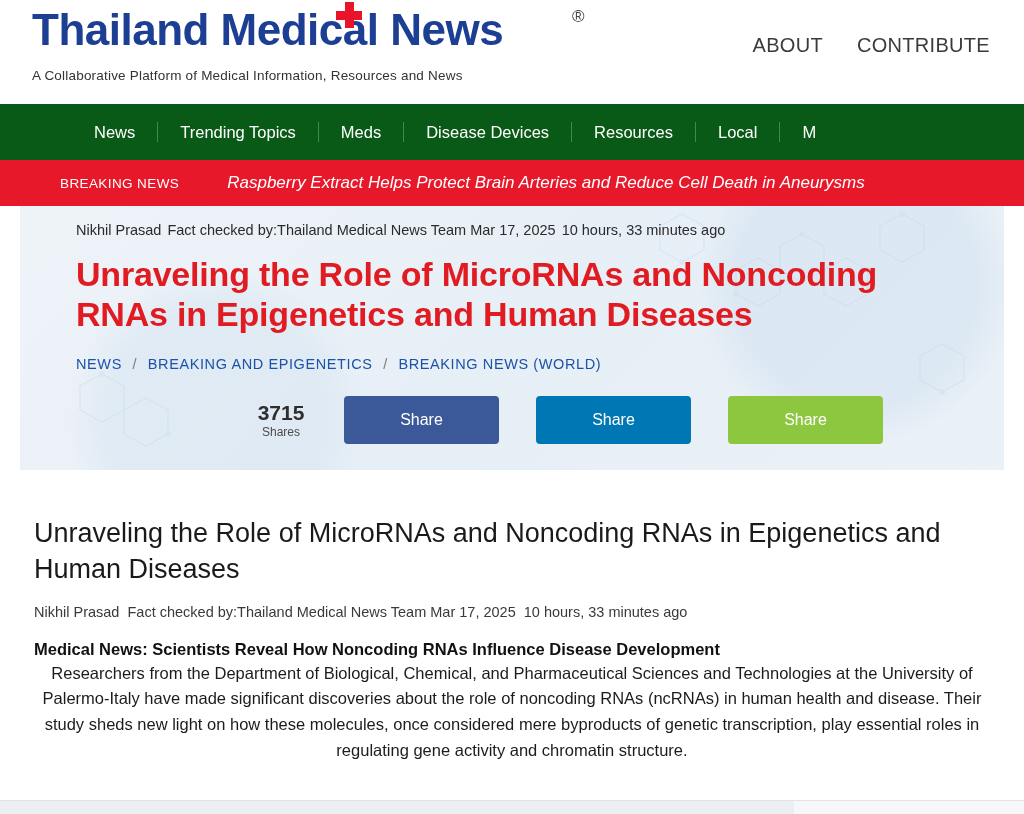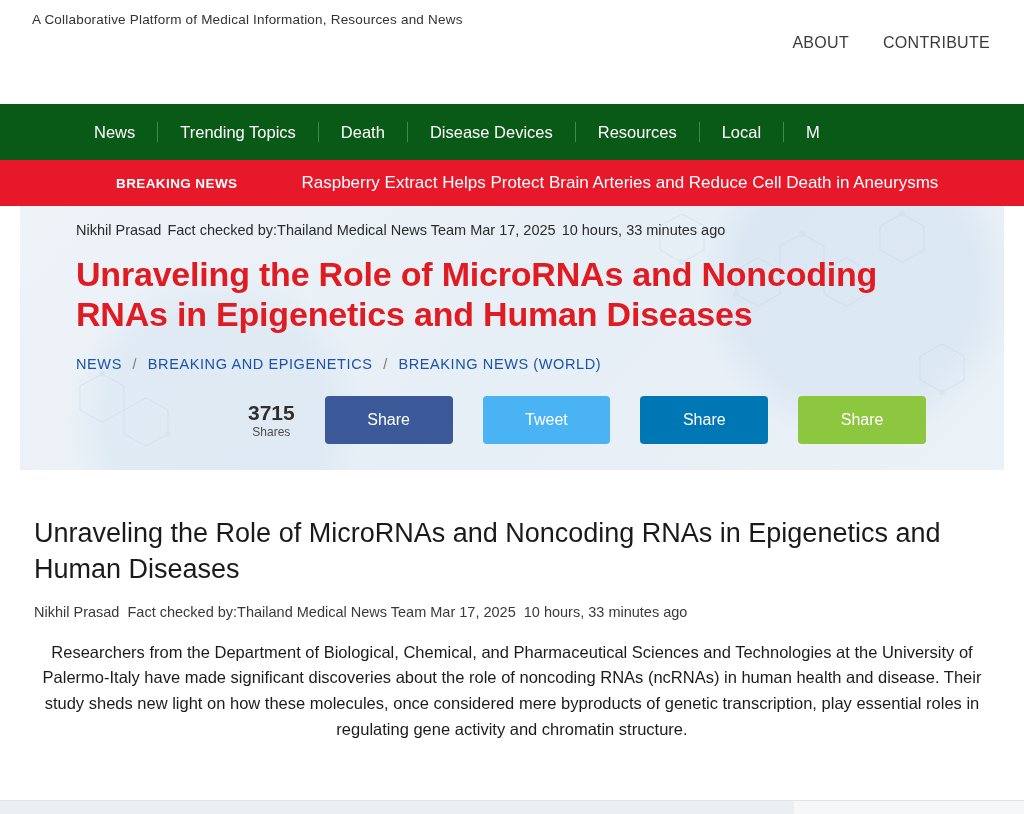--- a/index.html
+++ b/index.html
@@ -48,34 +48,34 @@
     position: absolute;
     left: 540px;
     top: 2px;
     font-size: 17px;
     color: #444;
     font-weight: normal;
   }
   .logo-sub {
     font-size: 13.5px;
     color: #333333;
-    margin-top: 6px;
+    margin-top: 14px;
     letter-spacing: 0.2px;
     white-space: nowrap;
   }
   .top-links {
     position: absolute;
     right: 34px;
     top: 34px;
     display: flex;
     gap: 34px;
   }
   .top-links a {
     color: #3b3b3b;
-    font-size: 16px;
+    font-size: 20px;
     text-decoration: none;
     letter-spacing: 0.3px;
     text-align: center;
   }
 
   
   .navbar {
     height: 56px;
     background: #0a5a17;
     display: flex;
@@ -100,29 +100,30 @@
   .breaking {
     height: 46px;
     background: #e8182b;
     display: flex;
     align-items: center;
     color: #ffffff;
     overflow: hidden;
   }
   .breaking .label {
     font-size: 13.5px;
-    font-weight: bold;
+    font-weight: normal;
     letter-spacing: 0.4px;
-    margin-left: 116px;
+    margin-left: 60px;
     white-space: nowrap;
   }
   .breaking .ticker {
     font-size: 17px;
-    margin-left: 64px;
-    white-space: nowrap;
+    margin-left: 48px;
+    white-space: nowrap;
+    font-style: italic;
   }
 
   
   .hero {
     position: relative;
     height: 264px;
     margin: 0 20px;
     background:
       radial-gradient(circle at 85% 30%, rgba(210,225,240,0.55) 0 120px, rgba(0,0,0,0) 160px),
       radial-gradient(circle at 20% 80%, rgba(214,228,241,0.5) 0 110px, rgba(0,0,0,0) 150px),
@@ -177,21 +178,21 @@
   .share-count .lbl { font-size: 12px; color: #4b4b4b; }
   .share-btn {
     width: 155px;
     height: 48px;
     border-radius: 4px;
     color: #ffffff;
     font-size: 16px;
     display: flex;
     align-items: center;
     justify-content: center;
-    margin-right: 22px;
+    margin-right: 29px;
   }
 
   
   .article {
     padding: 46px 34px 0 34px;
   }
   .article h1 {
     font-size: 27px;
     font-weight: normal;
     color: #1a1a1a;
@@ -226,32 +227,40 @@
     border-top: 1px solid #e3e3e3;
   }
   .footer-strip .seg-left { position: absolute; left: 0; top: 0; width: 794px; height: 14px; background: #eceff2; }
   .footer-strip .seg-right { position: absolute; left: 794px; top: 0; right: 0; height: 14px; background: #f6f7f8; }
 </style>
 </head>
 <body>
 
 <div class="masthead">
   <div class="logo-block">
+    <div class="logo-title">
+      <span>Thailand Medical News</span>
+      <span class="logo-cross">
+        <span class="h"></span>
+          <span class="v"></span>
+      </span>
+      <span class="logo-reg">®</span>
+    </div>
     <div class="logo-sub">A  Collaborative Platform of Medical Information, Resources and News</div>
   </div>
   <div class="top-links">
     <a href="#">ABOUT</a>
     <a href="#">CONTRIBUTE</a>
   </div>
 </div>
 
 <div class="navbar">
   <div class="nav-item">News</div>
   <div class="nav-item">Trending Topics</div>
-  <div class="nav-item">Death</div>
+  <div class="nav-item">Meds</div>
   <div class="nav-item">Disease Devices</div>
   <div class="nav-item">Resources</div>
   <div class="nav-item">Local</div>
   <div class="nav-item">M</div>
 </div>
 
 <div class="breaking">
   <div class="label">BREAKING NEWS</div>
   <div class="ticker">Raspberry Extract Helps Protect Brain Arteries and Reduce Cell Death in Aneurysms</div>
 </div>
@@ -291,32 +300,35 @@
       <span>BREAKING AND EPIGENETICS</span>
       <span class="slash">/</span>
       <span>BREAKING NEWS (WORLD)</span>
     </div>
     <div class="share-row">
       <div class="share-count">
         <div class="num">3715</div>
         <div class="lbl">Shares</div>
       </div>
       <div class="share-btn" style="background:#3b5998">Share</div>
-      <div class="share-btn" style="background:#4ab3f4">Tweet</div>
       <div class="share-btn" style="background:#0077b5">Share</div>
       <div class="share-btn" style="background:#8dc63f">Share</div>
     </div>
   </div>
 </div>
 
 <div class="article">
   <h1>Unraveling the Role of MicroRNAs and Noncoding RNAs in Epigenetics and Human Diseases</h1>
   <div class="byline2">
     <span>Nikhil Prasad</span>&nbsp;&nbsp;<span>Fact checked by:Thailand Medical News Team</span>
     <span>Mar 17, 2025</span>&nbsp;&nbsp;<span>10 hours, 33 minutes ago</span>
   </div>
+  <div class="lede-head">
+    <span class="prefix">Medical News:</span>
+    <span>Scientists Reveal How Noncoding RNAs Influence Disease Development</span>
+  </div>
   <p class="body-text">Researchers from the Department of Biological, Chemical, and Pharmaceutical Sciences and Technologies at the University of Palermo-Italy have made significant discoveries about the role of noncoding RNAs (ncRNAs) in human health and disease. Their study sheds new light on how these molecules, once considered mere byproducts of genetic transcription, play essential roles in regulating gene activity and chromatin structure.</p>
 </div>
 
 <div class="footer-strip">
   <div class="seg-left"></div>
   <div class="seg-right"></div>
 </div>
 
 </body></html>

